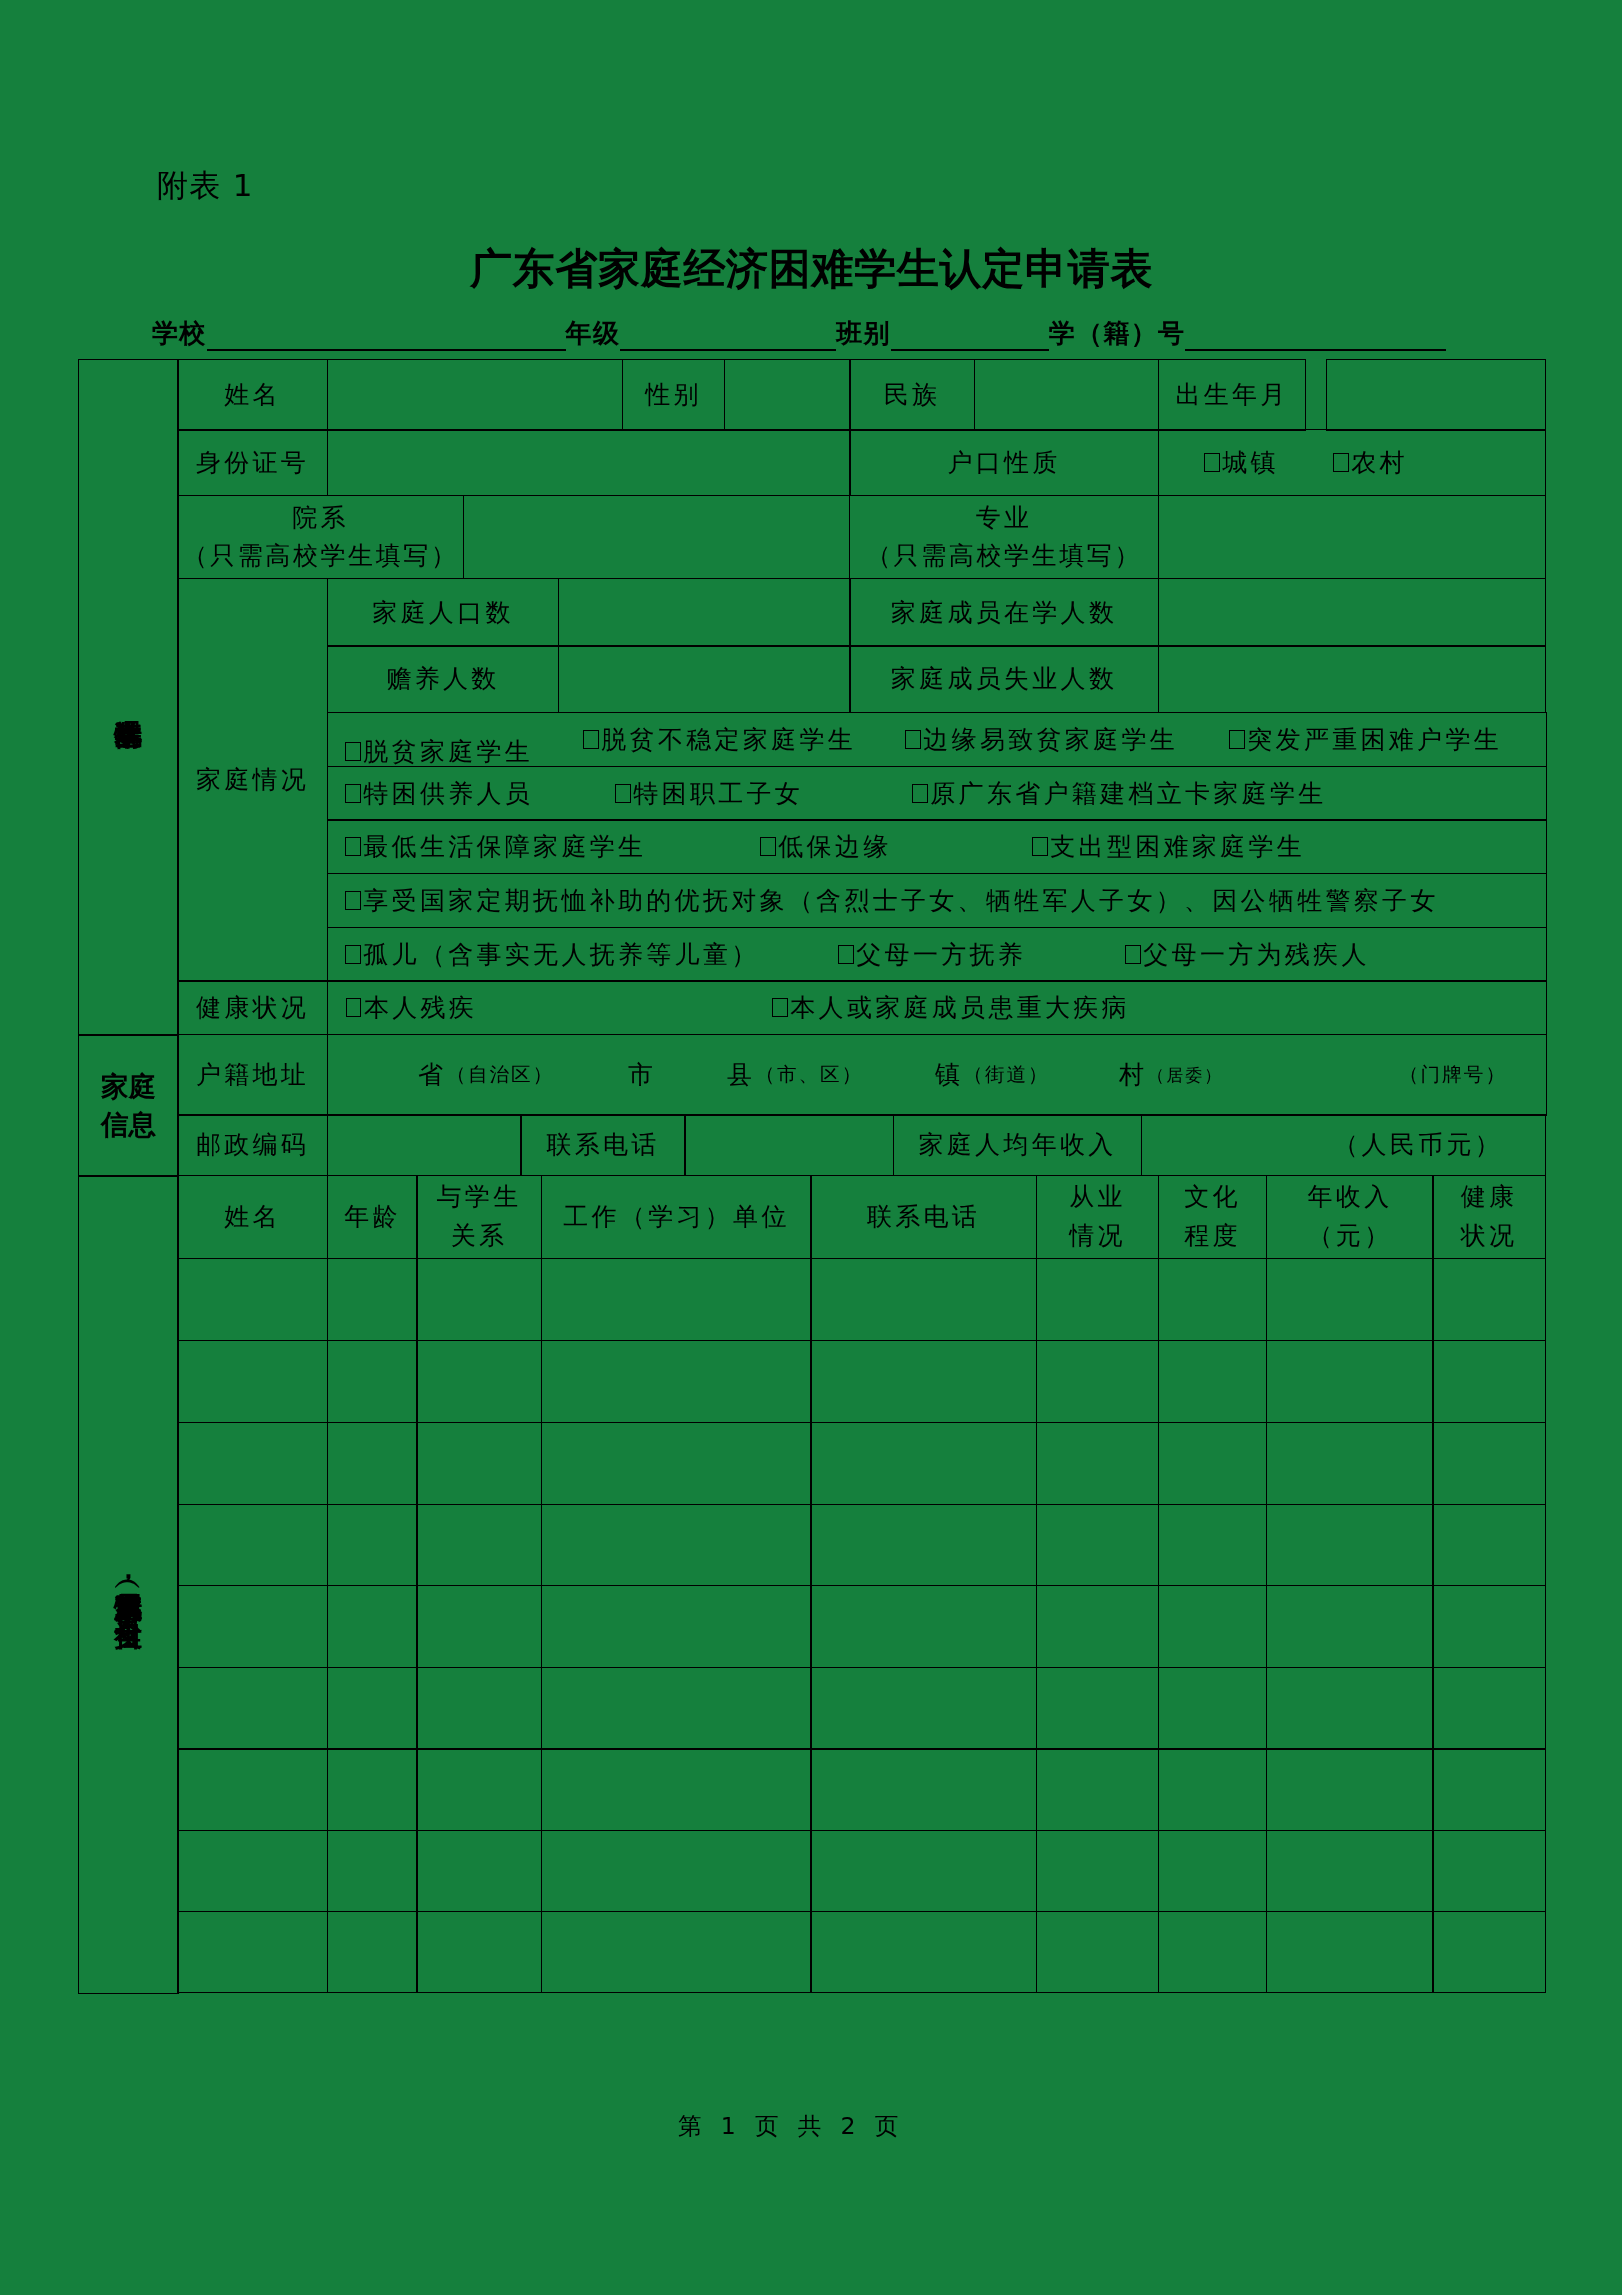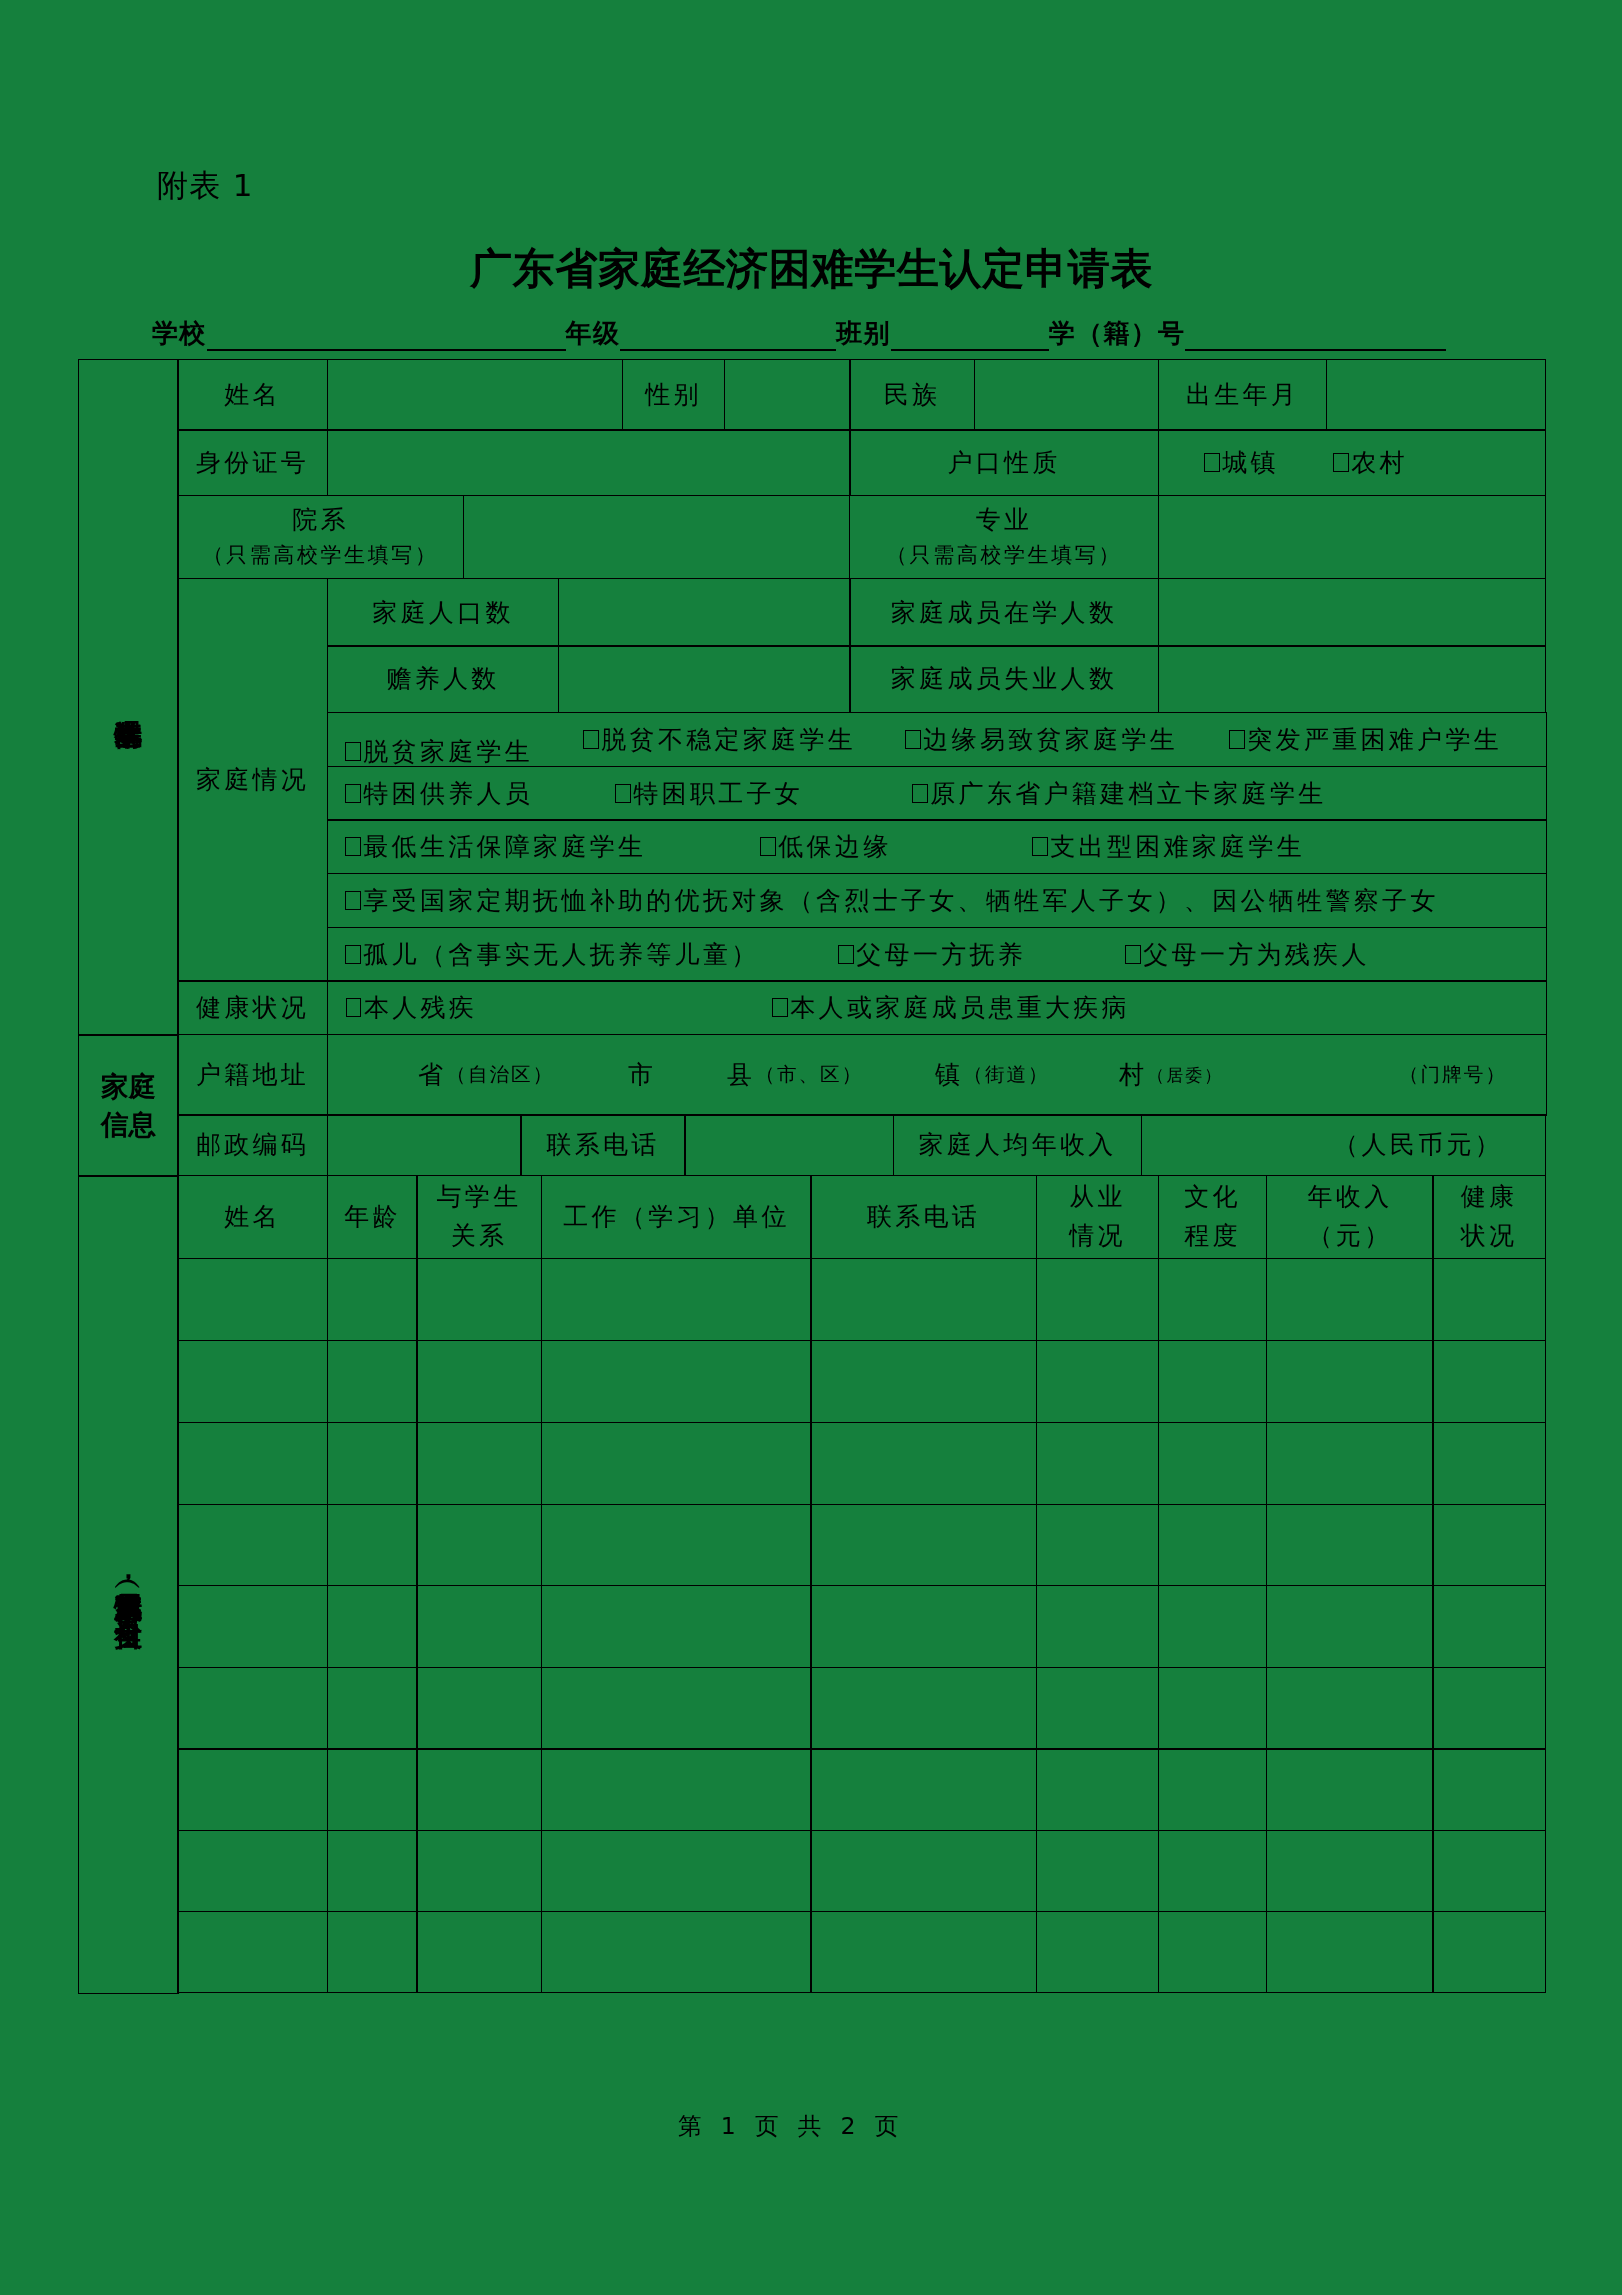--- a/index.html
+++ b/index.html
@@ -29,21 +29,21 @@
     display: inline-block; height: 29px; border-bottom: 2px solid #000; box-sizing: border-box;
     font-weight: normal;
   }
   .c {
     position: absolute; box-sizing: border-box; border: 1.3px solid #000;
     display: flex; align-items: center; justify-content: center; text-align: center;
     font-size: 25px; letter-spacing: 3.3px; line-height: 1.2; background: transparent;
   }
   .c.col { flex-direction: column; }
   .c.col2 { flex-direction: column; line-height: 1.55; }
-  .note { font-size: 21px; letter-spacing: 2.6px; }
+  .note { font-size: 25px; letter-spacing: 2.6px; }
   .gap { margin-top: 7.9px; }
   .sec {
     font-family: "DejaVu Sans", sans-serif; font-weight: bold; font-size: 27.5px; letter-spacing: 0;
   }
   .vert { writing-mode: vertical-rl; line-height: 1; }
   .sec-two { display: flex; flex-direction: column; line-height: 1.35; }
   .opt {
     position: absolute; top: 50%; transform: translateY(-50%);
     white-space: nowrap; display: flex; align-items: center; cursor: pointer;
   }
@@ -101,21 +101,21 @@
     </div>
   <div class="c" style="left:327px;top:359px;width:296px;height:72px;"></div>
   <div class="c" style="left:622px;top:359px;width:103px;height:72px;">
       <span>性别</span>
     </div>
   <div class="c" style="left:724px;top:359px;width:127px;height:72px;"></div>
   <div class="c" style="left:849px;top:359px;width:126px;height:72px;">
       <span>民族</span>
     </div>
   <div class="c" style="left:974px;top:359px;width:185px;height:72px;"></div>
-  <div class="c" style="left:1158px;top:359px;width:169px;height:72px;">
+  <div class="c" style="left:1158px;top:359px;width:148px;height:72px;">
       <span>出生年月</span>
     </div>
   <div class="c" style="left:1326px;top:359px;width:220px;height:72px;"></div>
 
   <div class="c" style="left:177px;top:429px;width:151px;height:67px;">
       <span>身份证号</span>
     </div>
   <div class="c" style="left:327px;top:429px;width:524px;height:67px;"></div>
   <div class="c" style="left:849px;top:429px;width:310px;height:67px;">
       <span>户口性质</span>

